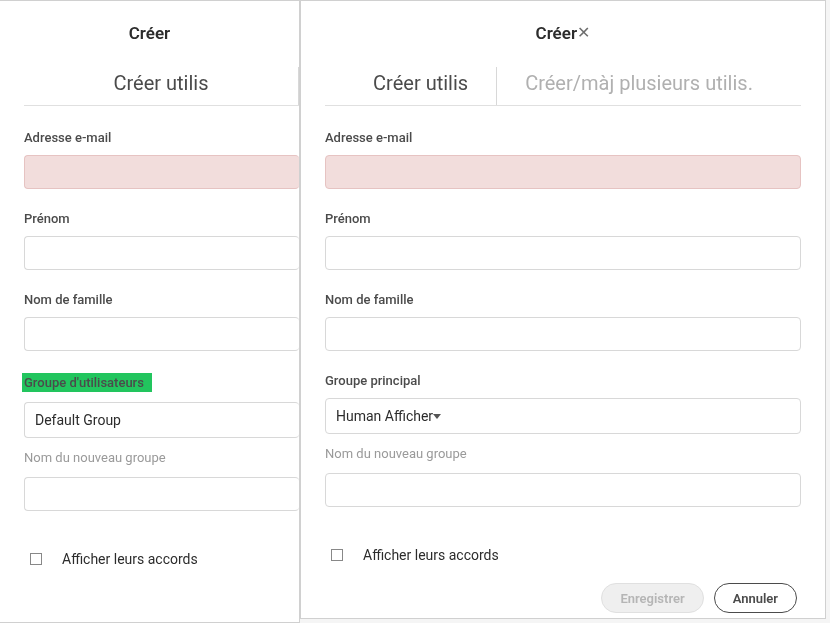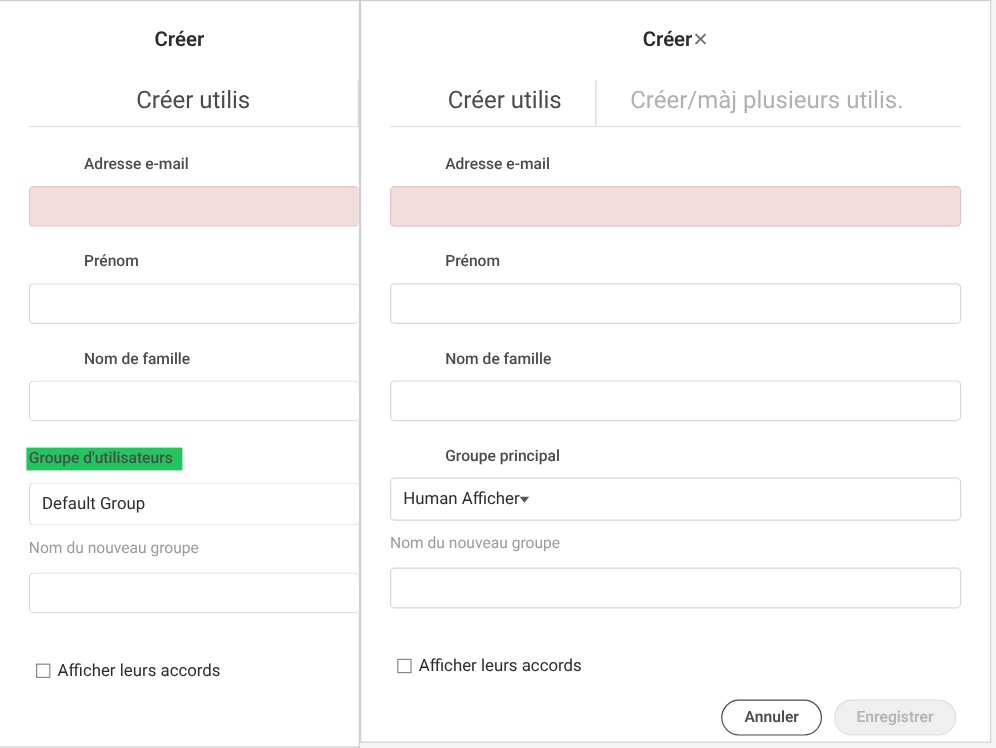--- a/index.html
+++ b/index.html
@@ -70,21 +70,20 @@
     .tab-active { color: #4b4b4b; }
     .tab-disabled { color: #b0b0b0; }
     .panel-body {
       padding: 8px 24px 0 24px;
     }
     .field-label {
       font-size: 13px;
       color: #4b4b4b;
       margin-bottom: 10px;
       font-weight: 500;
-      margin-left: 46px;
     }
     .field-label.highlight {
       background: #22c55e;
       display: inline-block;
       padding: 2px 8px 2px 2px;
       margin-left: -2px;
     }
     .field-input {
       width: 100%;
       height: 34px;
@@ -121,21 +120,21 @@
       border-top: 5px solid #555;
     }
     .placeholder-text {
       font-size: 13px;
       color: #9a9a9a;
       margin-bottom: 12px;
     }
     .checkbox-row {
       display: flex;
       align-items: center;
-      gap: 6px;
+      gap: 20px;
       margin-top: 18px;
       margin-left: 6px;
     }
     .checkbox-box {
       width: 12px; height: 12px;
       border: 1px solid #888;
       background: #fff;
     }
     .footer {
       display: flex;
@@ -233,16 +232,16 @@
       <span class="caret-down"></span>
     </div>
     <div class="placeholder-text">Nom du nouveau groupe</div>
     <input class="field-input" style="">
     <div class="checkbox-row">
       <span class="checkbox-box"></span>
       <span>Afficher leurs accords</span>
     </div>
   </div>
   <div class="footer">
+    <div class="btn btn-save">Enregistrer</div>
     <div class="btn btn-cancel">Annuler</div>
-    <div class="btn btn-save">Enregistrer</div>
   </div>
 </div>
 
 </body></html>

